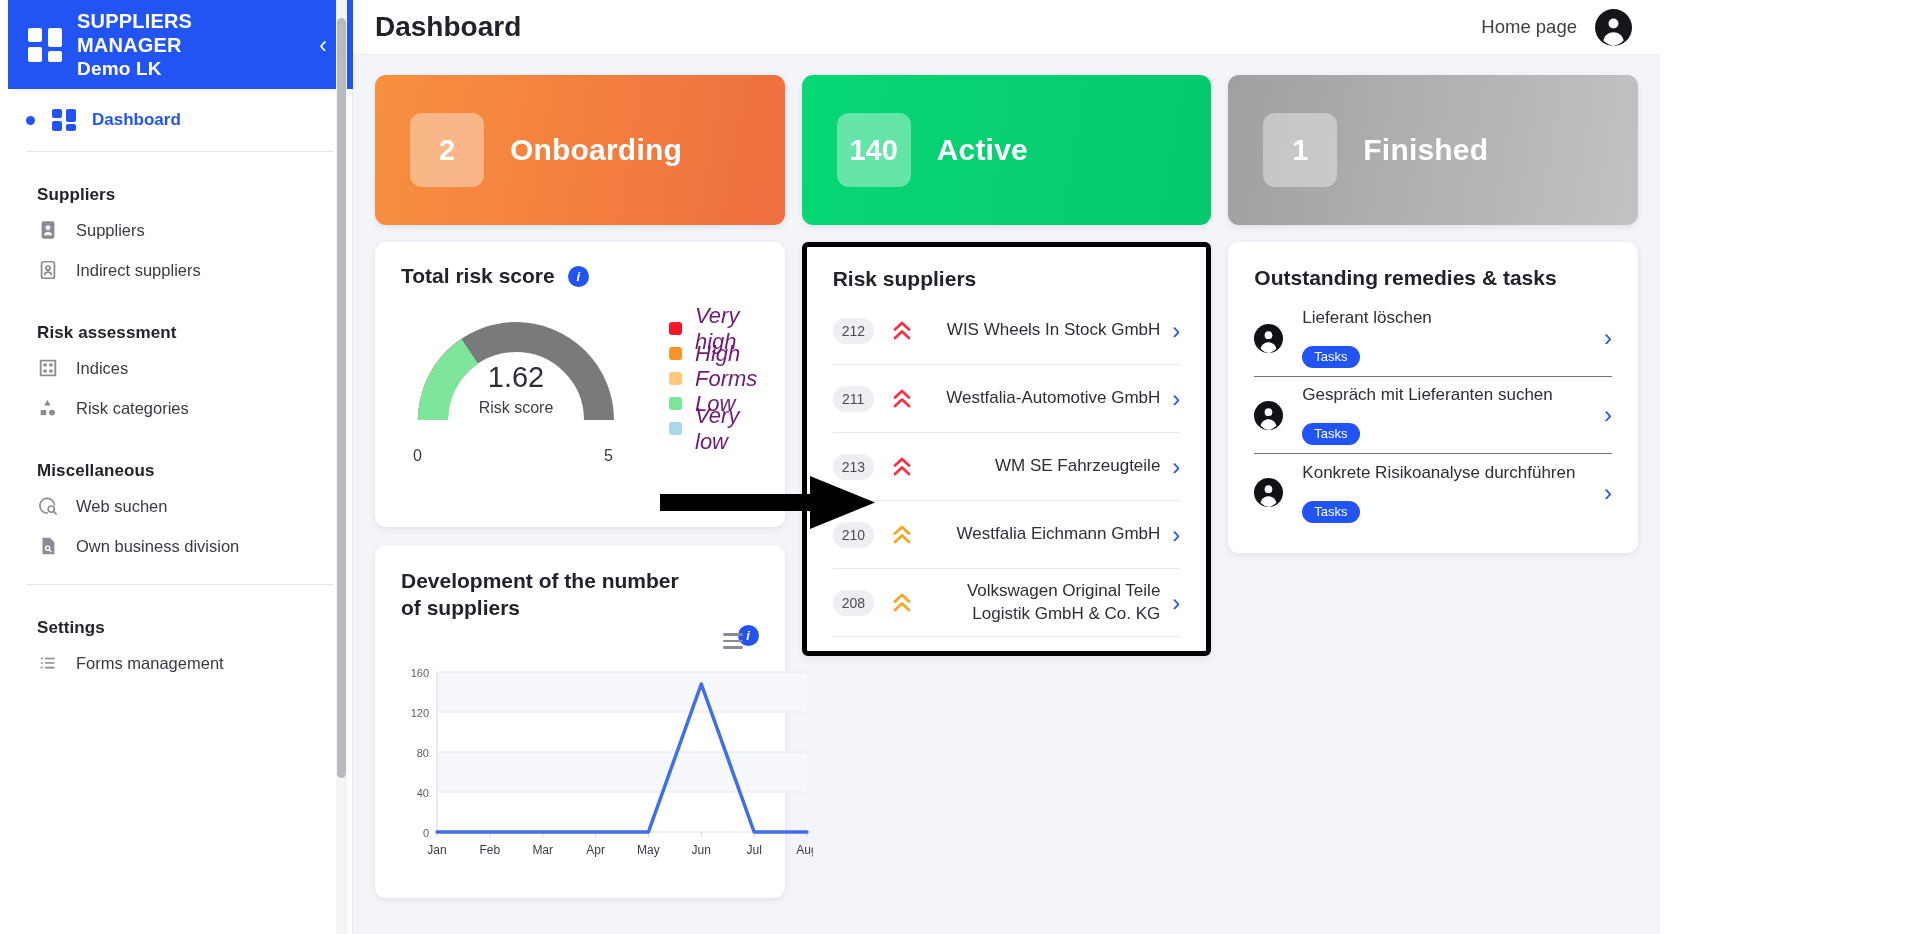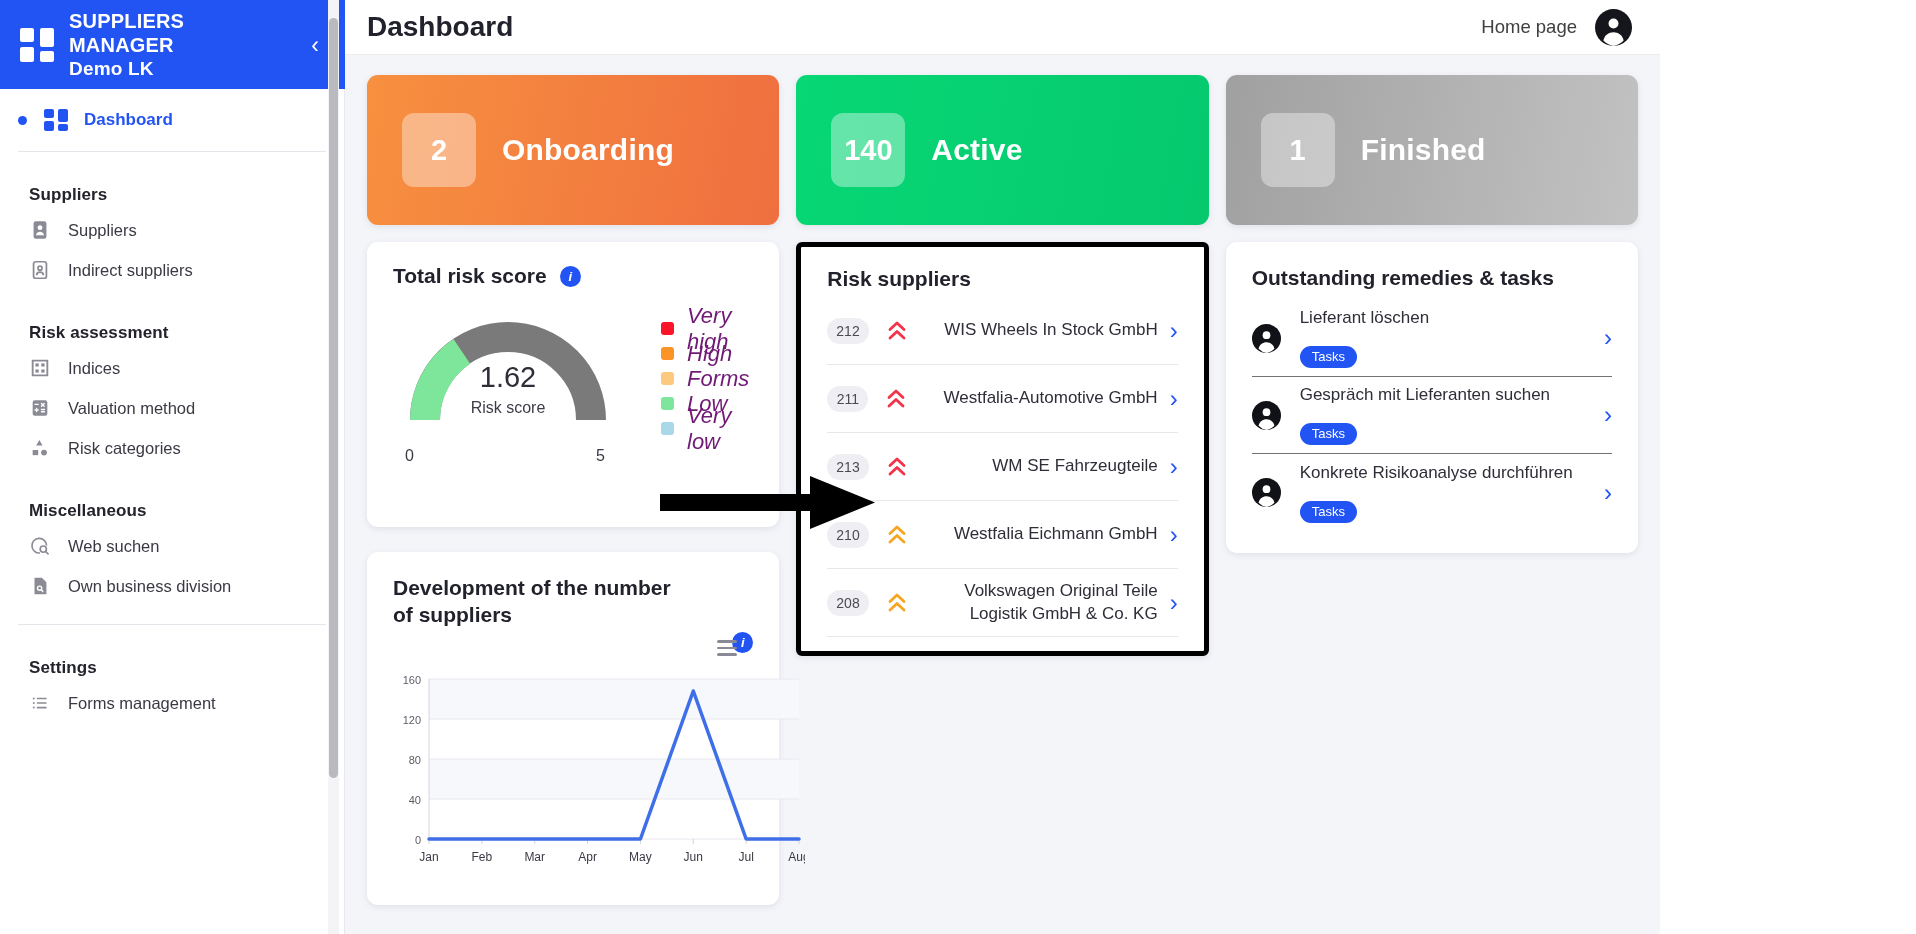--- a/index.html
+++ b/index.html
@@ -1,21 +1,21 @@
 <!DOCTYPE html>
 <html><head>
 <meta charset="utf-8">
 <style>
   * { box-sizing: border-box; margin: 0; padding: 0; }
   html, body {
     width: 1916px; height: 934px;
     font-family: "Liberation Sans", sans-serif;
     background: #ffffff; overflow: hidden;
   }
-  #app { display: flex; width: 1660px; height: 934px; position: relative; }
+  #app { display: flex; width: 1660px; height: 934px; position: relative; padding-left: 8px; }
 
   
   .sidebar {
     width: 345px; height: 934px; background: #ffffff;
     position: relative; flex: 0 0 345px;
     border-right: 1px solid #e8e8ee;
   }
   .brand {
     background: #2254f4; height: 89px; width: 345px;
     display: flex; align-items: center; padding: 0 18px 0 20px;
@@ -103,21 +103,21 @@
     color: #fff; font-size: 29px; font-weight: 600; padding: 0 12px;
     background: rgba(255,255,255,.38);
   }
   .status-card .cap { color: #fff; font-size: 30px; font-weight: 600; margin-left: 26px; letter-spacing: .2px; }
   .sc-onboarding { background: linear-gradient(100deg,#f7903f 0%,#ef6f3f 100%); }
   .sc-active { background: linear-gradient(100deg,#07d775 0%,#06c96e 100%); }
   .sc-finished { background: linear-gradient(100deg,#a0a0a0 0%,#c2c2c2 100%); }
 
   
   .grid { display: flex; gap: 17px; margin-top: 17px; }
-  .col { display: flex; flex-direction: column; gap: 25px; flex: 1; min-width: 0; }
+  .col { display: flex; flex-direction: column; gap: 18px; flex: 1; min-width: 0; }
   .card {
     background: #fff; border-radius: 11px; box-shadow: 0 2px 6px rgba(60,60,90,.10);
     padding: 22px 26px;
   }
   .card-title { font-size: 21px; font-weight: 700; color: #22222c; display: flex; align-items: center; }
   .info-badge {
     width: 21px; height: 21px; border-radius: 50%; background: #2254f4;
     color: #fff; font-size: 13px; font-weight: 700; font-style: italic;
     display: inline-flex; align-items: center; justify-content: center;
     margin-left: 13px; cursor: pointer; flex: 0 0 21px;
@@ -239,29 +239,20 @@
         <span class="ico">
             <svg viewBox="0 0 24 24" fill="currentColor">
               <path d="M4 4h16v16H4z" fill="none" stroke="currentColor" stroke-width="2"></path>
               <rect x="7" y="7" width="3.6" height="3.4"></rect>
               <rect x="13.4" y="7" width="3.6" height="3.4"></rect>
               <rect x="7" y="13.6" width="3.6" height="3.4"></rect>
               <rect x="13.4" y="13.6" width="3.6" height="3.4"></rect>
             </svg>
           </span>
         <span class="label">Indices</span>
-      </div>
-      <div class="nav-item">
-        <span class="ico">
-            <svg viewBox="0 0 24 24" fill="currentColor">
-              <rect x="4" y="3.5" width="16" height="17" rx="2.4"></rect>
-              <path d="M6.6 8.1h3.4M6.6 14.2h3.4M8.3 12.5v3.4M13.6 7.1l2.9 2.9M16.5 7.1l-2.9 2.9M13.6 13.7h3.2M13.6 16.1h3.2" stroke="#fff" stroke-width="1.5" stroke-linecap="round"></path>
-            </svg>
-          </span>
-        <span class="label">Valuation method</span>
       </div>
       <div class="nav-item">
         <span class="ico">
             <svg viewBox="0 0 24 24" fill="currentColor">
               <path d="M11.3 3.4l3.5 5.8H7.8z"></path>
               <rect x="4" y="14.2" width="6" height="5.6"></rect>
               <circle cx="16.4" cy="17" r="3.2"></circle>
             </svg>
           </span>
         <span class="label">Risk categories</span>

